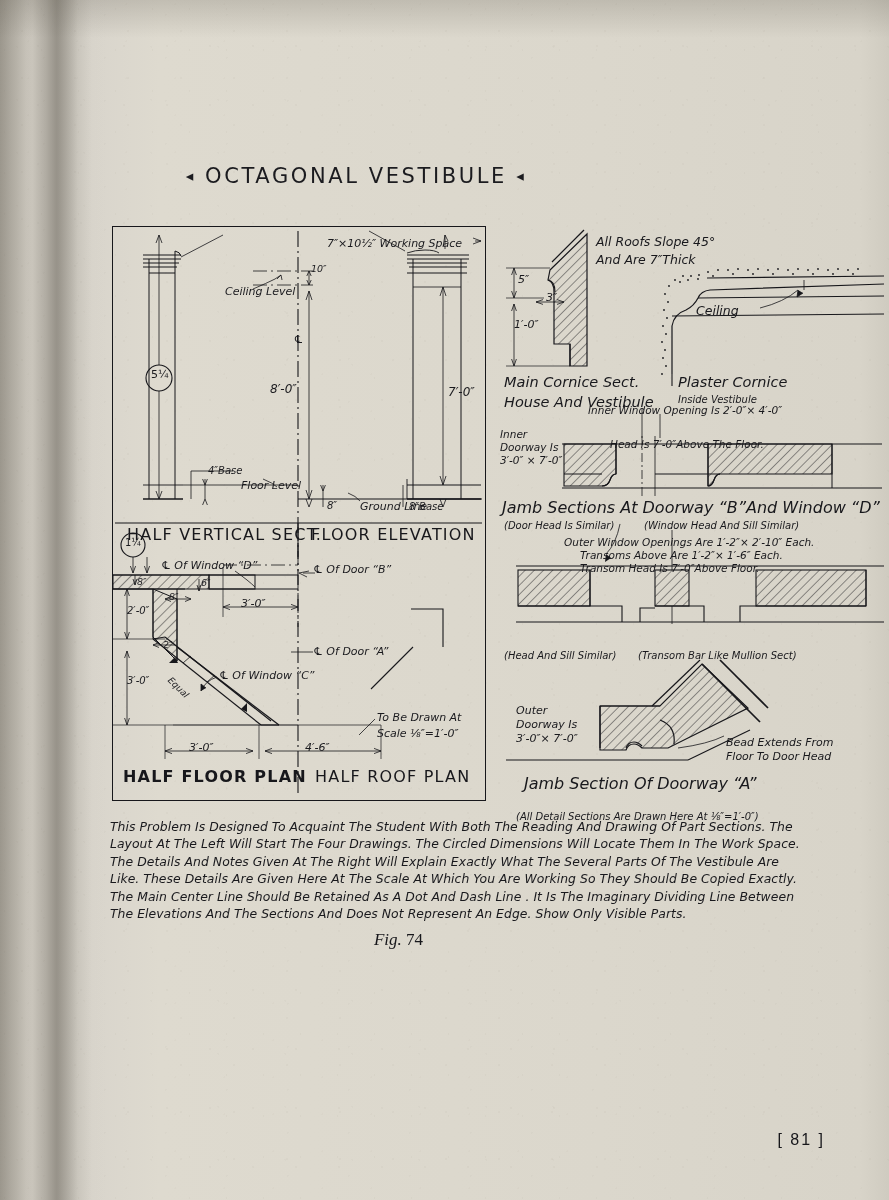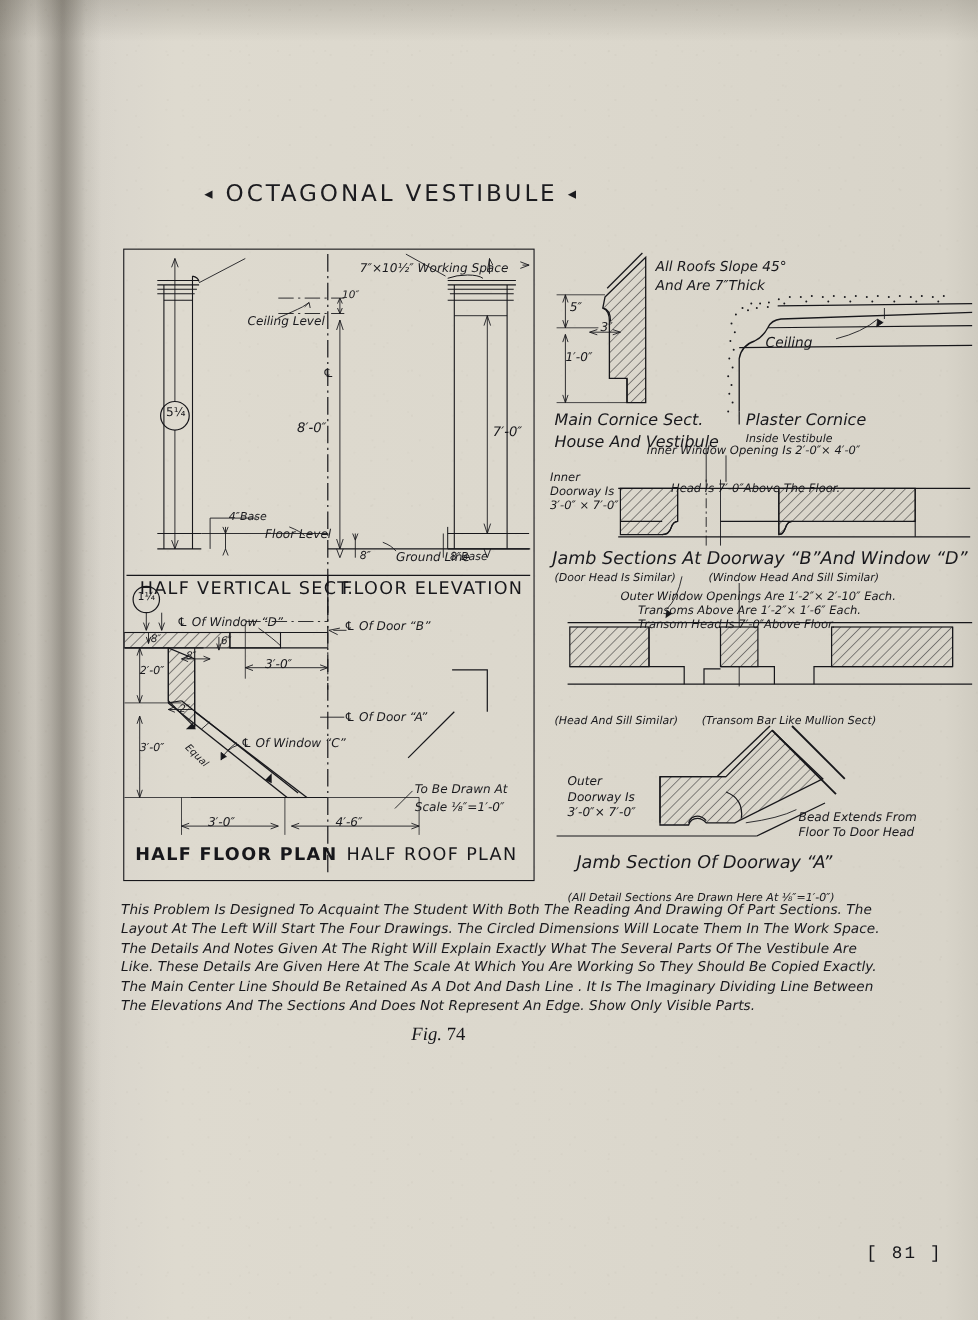--- a/index.html
+++ b/index.html
@@ -102,22 +102,22 @@
     letter-spacing:.05px;
   }
   #figcap{
     position:absolute; left:0; top:930px; width:797px; text-align:center;
     font-family:"Liberation Serif", serif;
     font-size:17px; color:#17171b;
   }
   #figcap i{ font-style:italic; }
   #pagenum{
     position:absolute; left:0; top:1131px; width:889px;
-    text-align:right; padding-right:32px; box-sizing:border-box;
-    font-family:Liberation Mono, monospace;
+    text-align:right; padding-right:64px; box-sizing:border-box;
+    font-family:Liberation Sans, sans-serif;
     font-size:16px; letter-spacing:2px; color:#17171b;
   }
 </style>
 </head>
 <body>
 
 <div id="page"></div>
 <div id="grain"></div>
 <div id="gutter"></div>
 <div id="topshade"></div>

